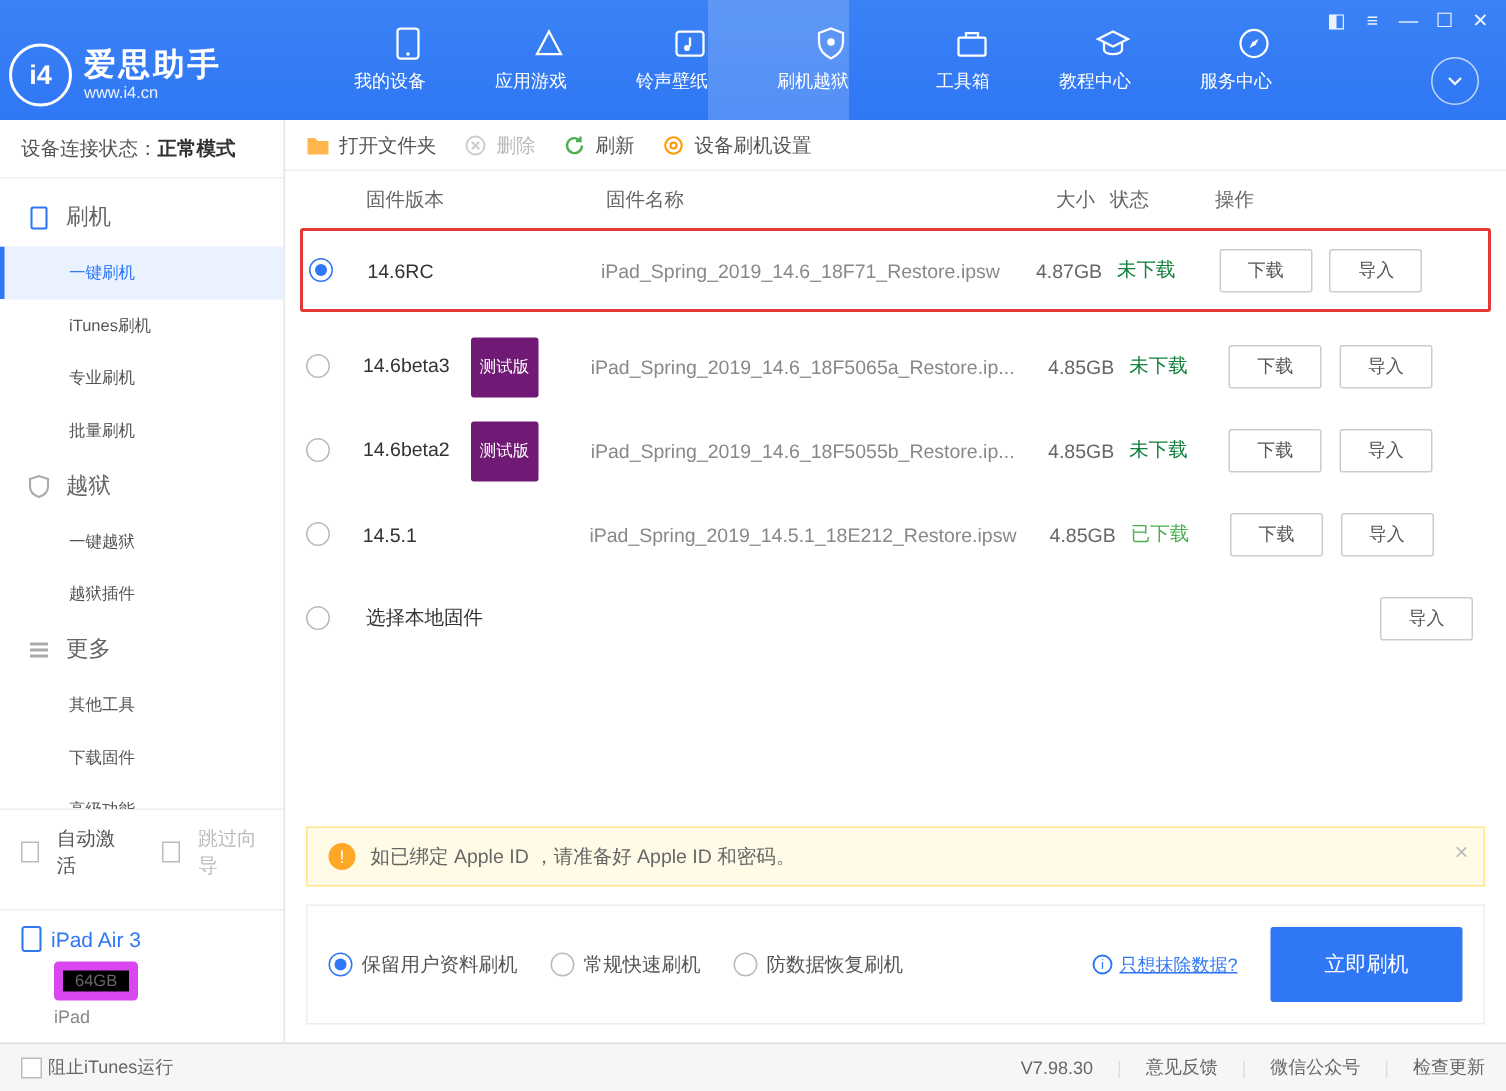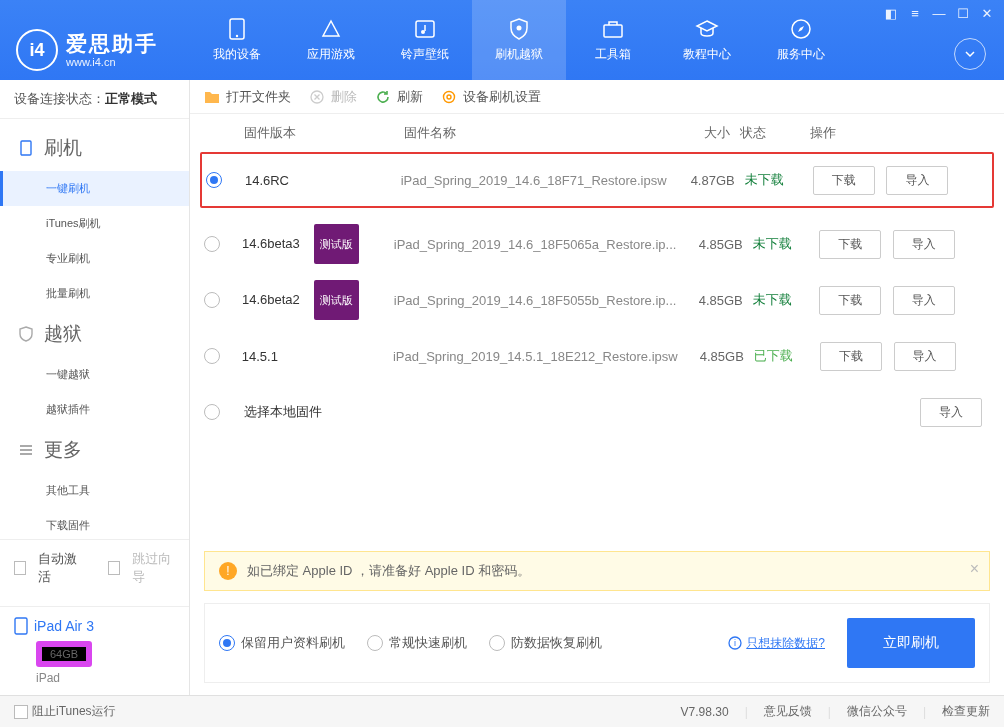--- a/index.html
+++ b/index.html
@@ -1,40 +1,40 @@
 <!DOCTYPE html>
 <html><head>
 <meta charset="utf-8">
 <style>
 * { margin: 0; padding: 0; box-sizing: border-box; font-family: "Microsoft YaHei", "PingFang SC", sans-serif; }
 body { width: 1004px; height: 727px; background: #f5f5f5; overflow: hidden; font-size: 13px; color: #555; }
 
 
 .header { height: 80px; background: linear-gradient(180deg, #3b82f6, #2f77f4); color: #fff; display: flex; align-items: center; position: relative; }
-.logo-block { width: 190px; display: flex; align-items: center; padding-left: 16px; gap: 8px; margin-top: 20px; }
+.logo-block { width: 190px; display: flex; align-items: center; padding-left: 6px; gap: 8px; margin-top: 20px; }
 .logo-circle { width: 42px; height: 42px; border: 2px solid #fff; border-radius: 50%; display: flex; align-items: center; justify-content: center; font-weight: bold; font-size: 18px; color: #fff; }
 .logo-text { display: flex; flex-direction: column; line-height: 1.2; }
 .logo-title { font-size: 21px; font-weight: bold; letter-spacing: 2px; }
 .logo-sub { font-size: 11px; opacity: 0.9; }
 .nav { display: flex; height: 100%; }
-.nav-item { width: 94px; height: 100%; display: flex; flex-direction: column; align-items: center; justify-content: center; gap: 6px; cursor: pointer; }
+.nav-item { width: 94px; height: 100%; display: flex; flex-direction: column; align-items: flex-end; justify-content: center; gap: 6px; cursor: pointer; }
 .nav-item.active { background: rgba(255,255,255,0.18); }
 .nav-icon { width: 24px; height: 22px; display: flex; align-items: center; justify-content: center; }
 .nav-label { font-size: 12px; }
 .win-controls { position: absolute; top: 4px; right: 6px; display: flex; gap: 2px; }
 .win-btn { width: 22px; height: 18px; display: flex; align-items: center; justify-content: center; font-size: 13px; cursor: pointer; opacity: 0.9; }
 .dropdown-circle { position: absolute; right: 18px; top: 38px; width: 32px; height: 32px; border: 1.5px solid rgba(255,255,255,0.7); border-radius: 50%; display: flex; align-items: center; justify-content: center; cursor: pointer; }
 
 
 .body { display: flex; height: calc(100% - 80px - 32px); background: #fff; }
 .sidebar { width: 190px; border-right: 1px solid #e5e5e5; display: flex; flex-direction: column; }
 .conn-status { padding: 10px 14px; font-size: 13px; color: #555; border-bottom: 1px solid #eee; }
 .conn-status b { color: #333; }
 .side-list { flex: 1; overflow: auto; padding-top: 6px; }
-.side-group { padding: 10px 18px; display: flex; align-items: center; gap: 10px; color: #666; font-size: 19px; }
+.side-group { padding: 10px 18px; display: flex; align-items: center; gap: 10px; color: #666; font-size: 15px; }
 .side-group .gi { width: 16px; height: 16px; display: flex; align-items: center; justify-content: center; }
 .side-sub { padding: 10px 18px 10px 46px; font-size: 11px; color: #555; cursor: pointer; }
 .side-sub.active { background: #eaf2ff; color: #2f77f4; position: relative; }
 .side-sub.active::before { content: ""; position: absolute; left: 0; top: 0; bottom: 0; width: 3px; background: #2f77f4; }
 .side-bottom { border-top: 1px solid #eee; padding: 10px 14px; }
 .side-bottom-row { display: flex; align-items: center; gap: 8px; margin-bottom: 10px; font-size: 13px; }
 .device-block { border-top: 1px solid #eee; padding: 10px 14px; }
 .device-name { color: #2f77f4; font-size: 14px; font-weight: 500; display: flex; align-items: center; gap: 6px; text-align: center; }
 .storage-badge { display: inline-block; background: #000000; border: 6px solid #d946ef; border-radius: 3px; padding: 1px 8px; font-size: 11px; color: #666; margin: 6px 0 4px 22px; }
 .device-type { font-size: 12px; color: #888; margin-left: 22px; }

